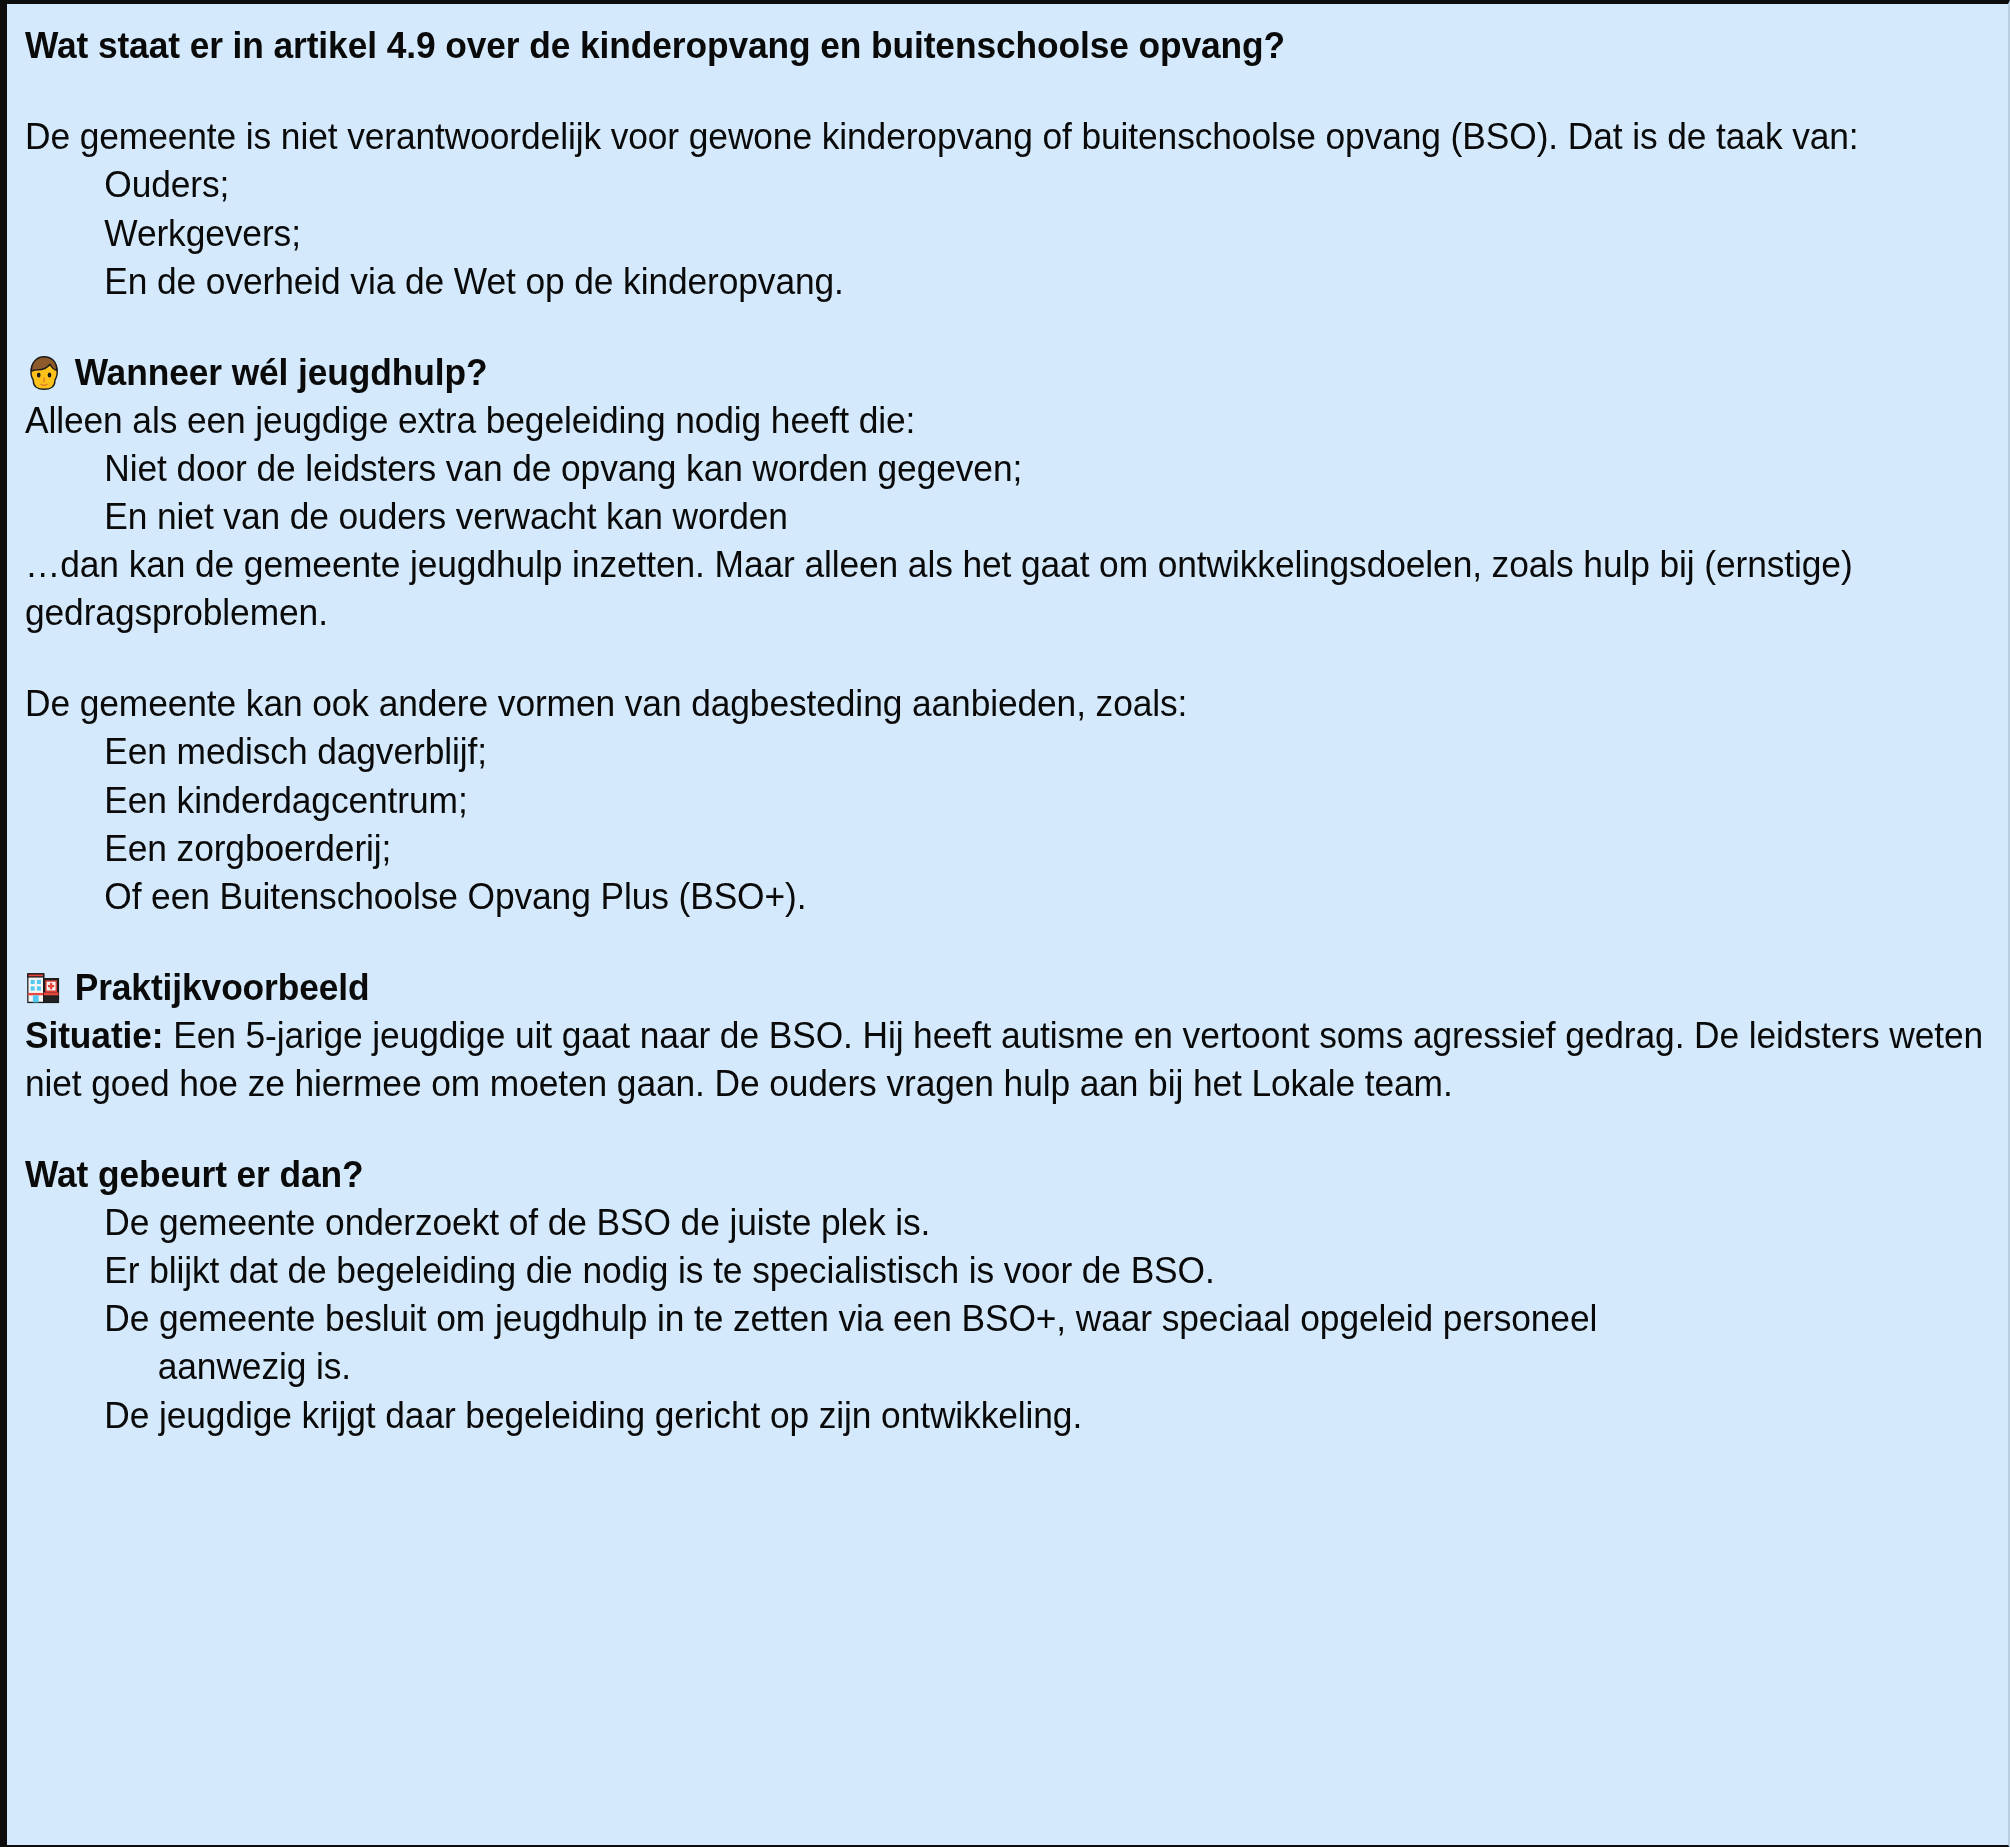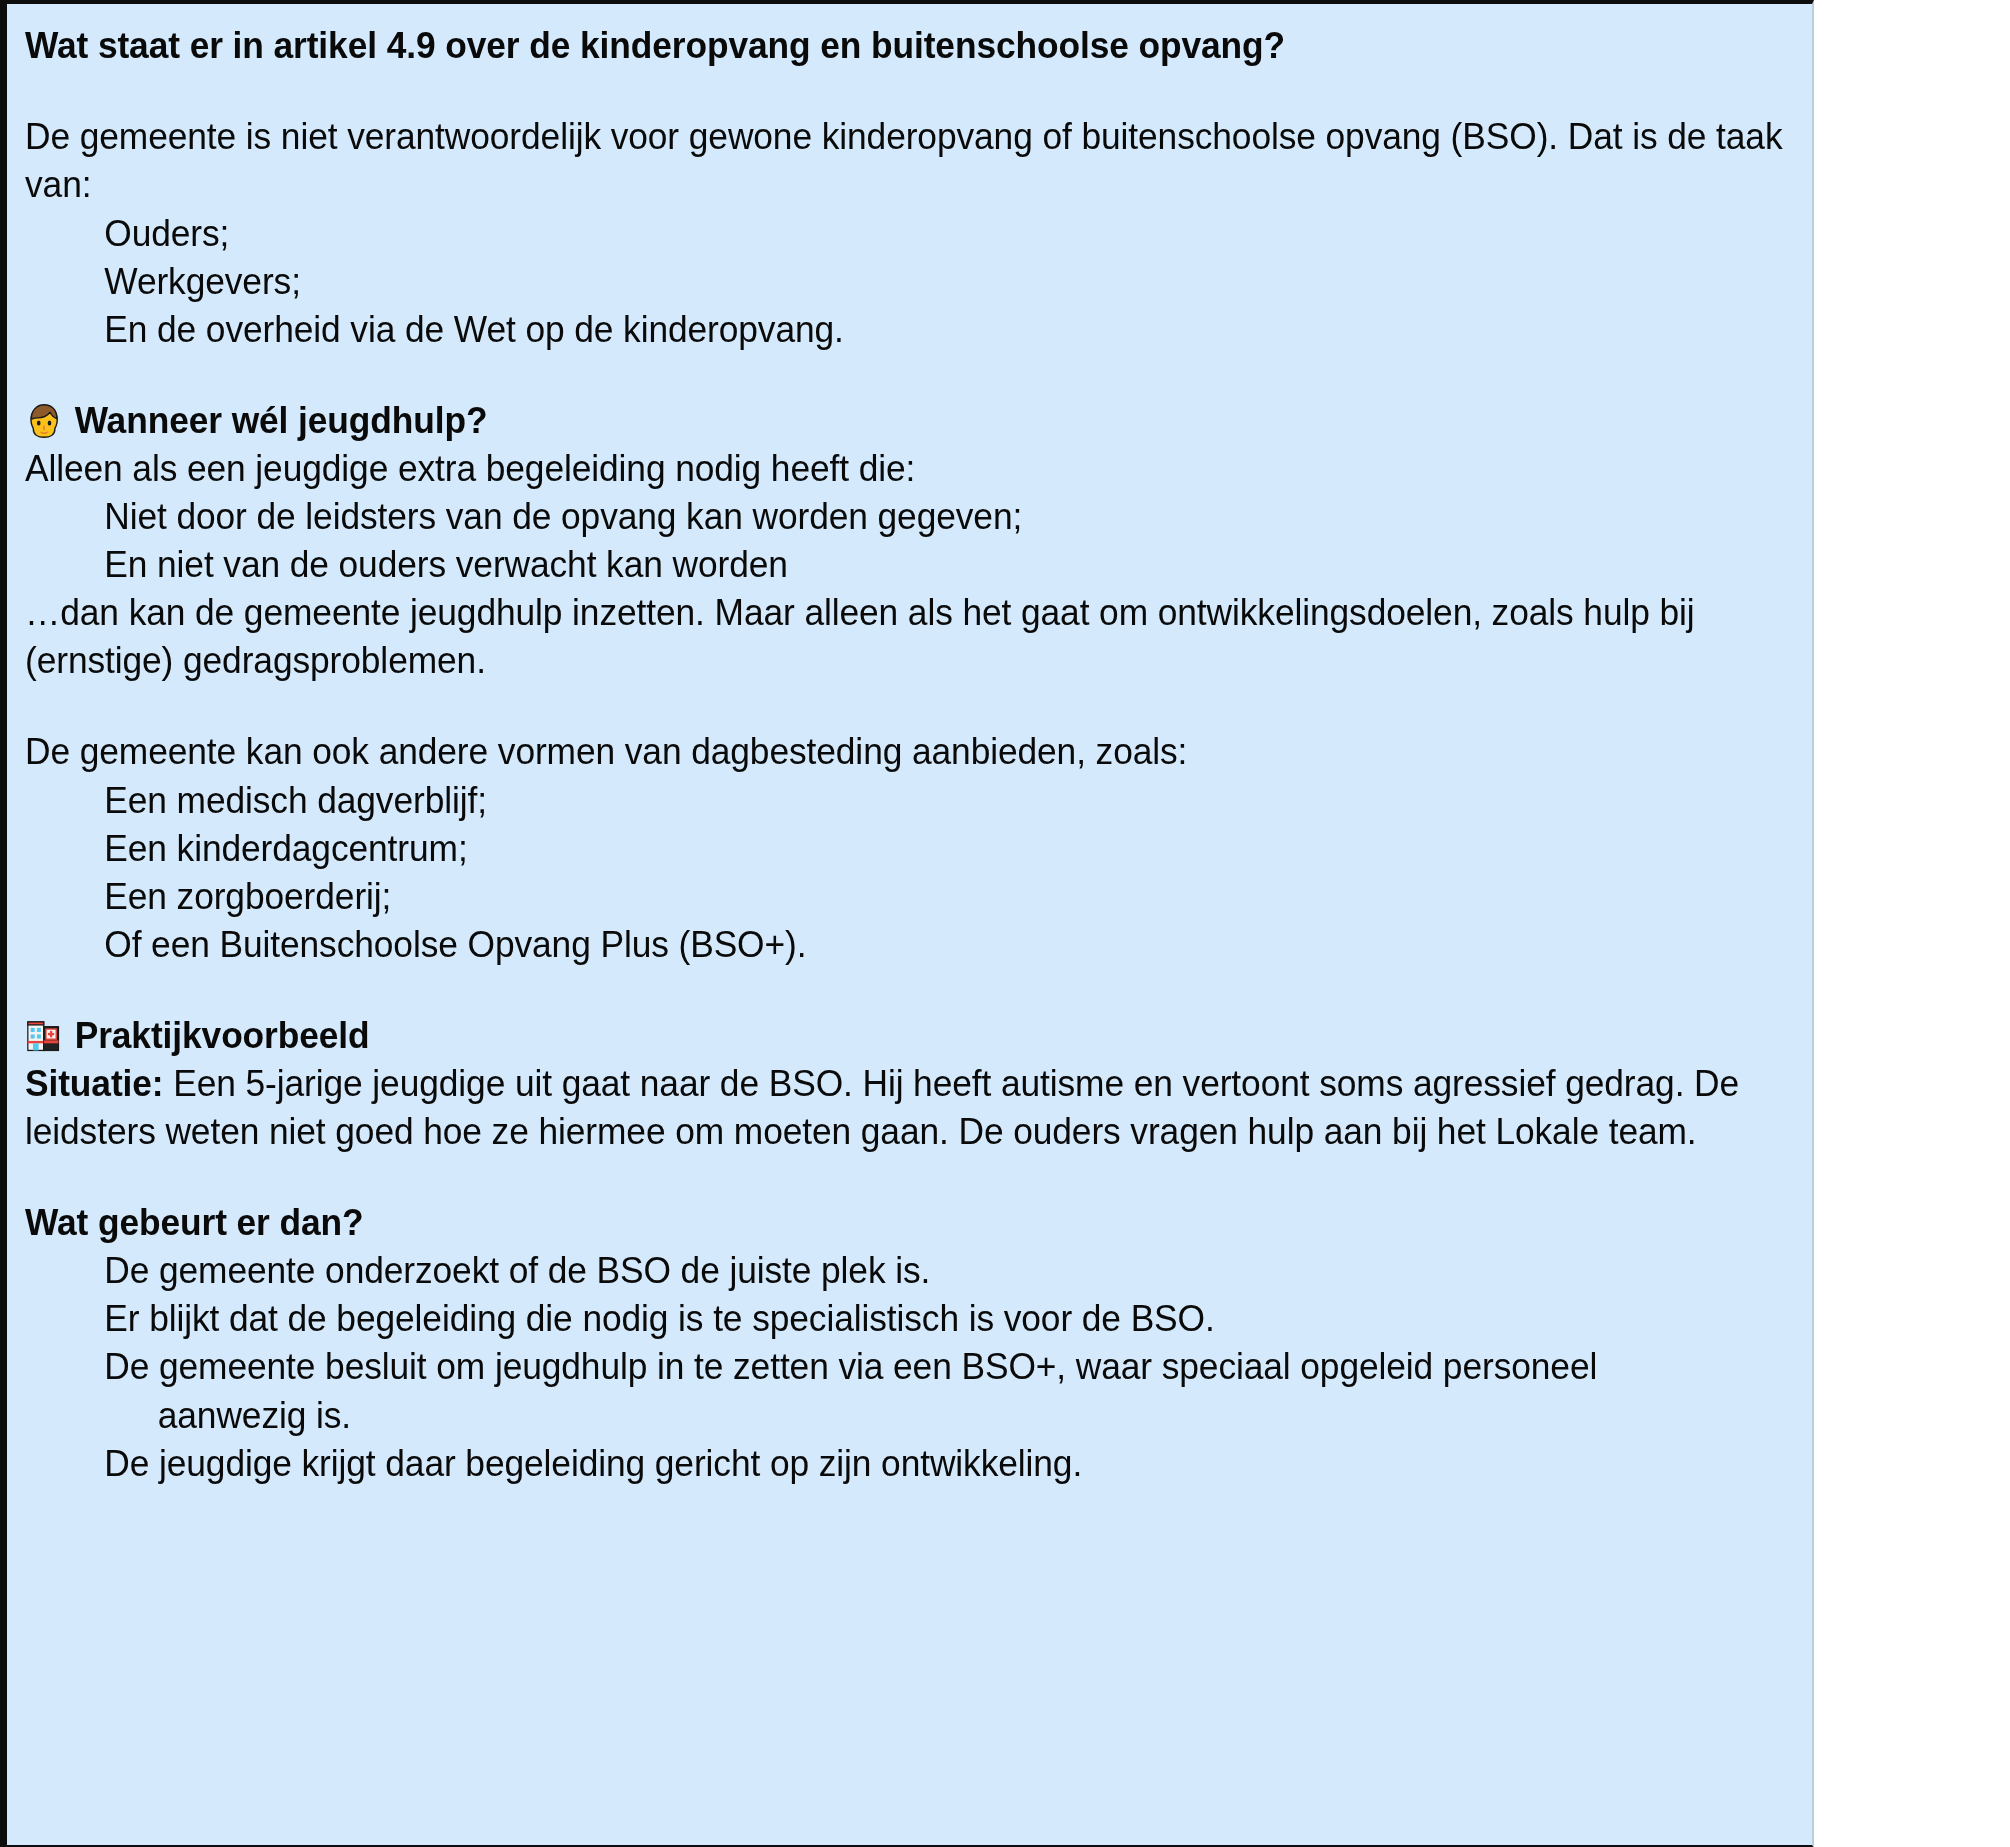--- a/index.html
+++ b/index.html
@@ -10,21 +10,21 @@
   body {
     width: 2010px;
     height: 1848px;
     overflow: hidden;
     font-family: "Liberation Sans", "DejaVu Sans", sans-serif;
   }
 
   
   #callout {
     box-sizing: border-box;
-    width: 1814px;
+    width: 2010px;
     height: 1848px;
     background: #d4e9fb;
     border-top: 4.6px solid #0d0d0d;
     border-left: 7.3px solid #0d0d0d;
     border-right: 2.7px solid #b9cfe0;
     border-bottom: 3.7px solid #0d0d0d;
     padding: 18.3px 24px 9.1px 18.3px;
   }
 
   .doc {

